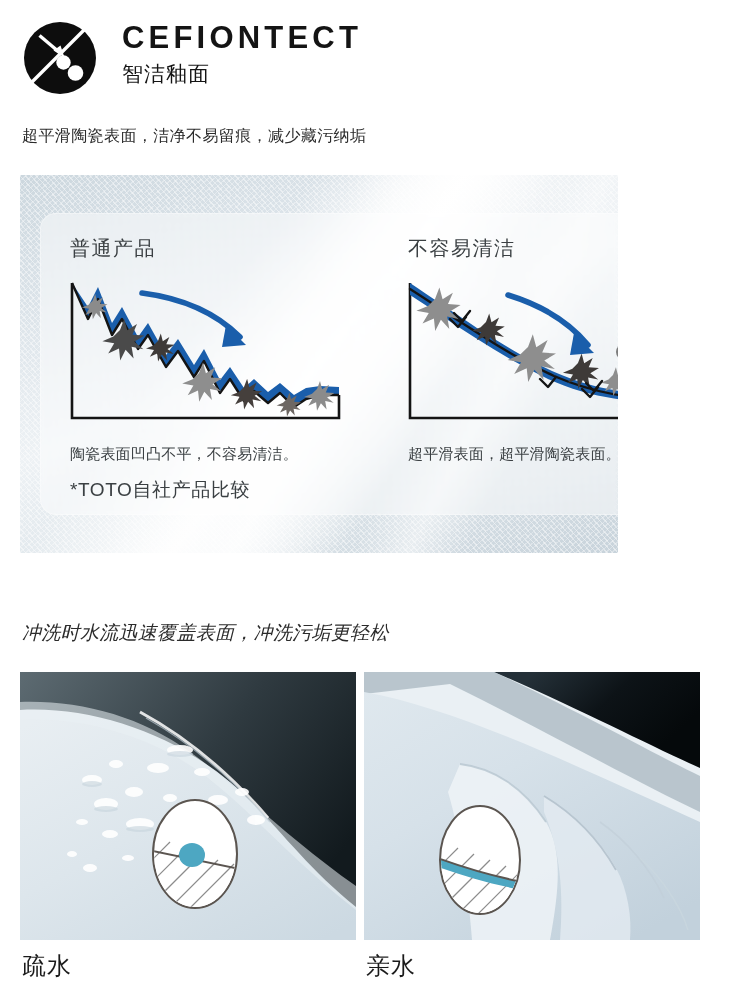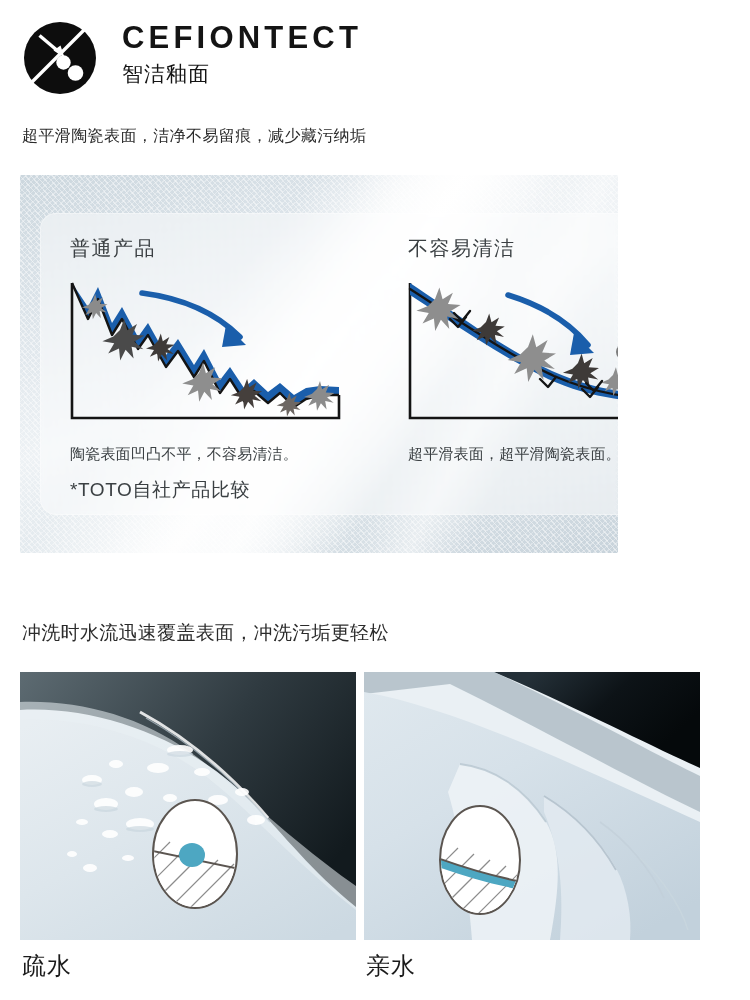--- a/index.html
+++ b/index.html
@@ -91,21 +91,21 @@
     font-size:19px;color:#3b4043;letter-spacing:.6px;white-space:nowrap;
   }
 
   
   .sec2-title{
     position:absolute;left:22px;top:577px;
     font-size:25px;font-weight:bold;color:#111;letter-spacing:.6px;white-space:nowrap;
   }
   .sec2-sub{
     position:absolute;left:22px;top:620px;
-    font-size:19px;color:#2b2b2b;letter-spacing:.3px;white-space:nowrap;
+    font-size:19px;color:#2b2b2b;letter-spacing:.3px;white-space:nowrap;font-style:italic;
   }
 
   
   .photo{position:absolute;top:672px;width:336px;height:268px;overflow:hidden;}
   .photo-left{left:20px;}
   .photo-right{left:364px;}
   .photo svg{display:block;}
 
   .cap{
     position:absolute;top:950px;

